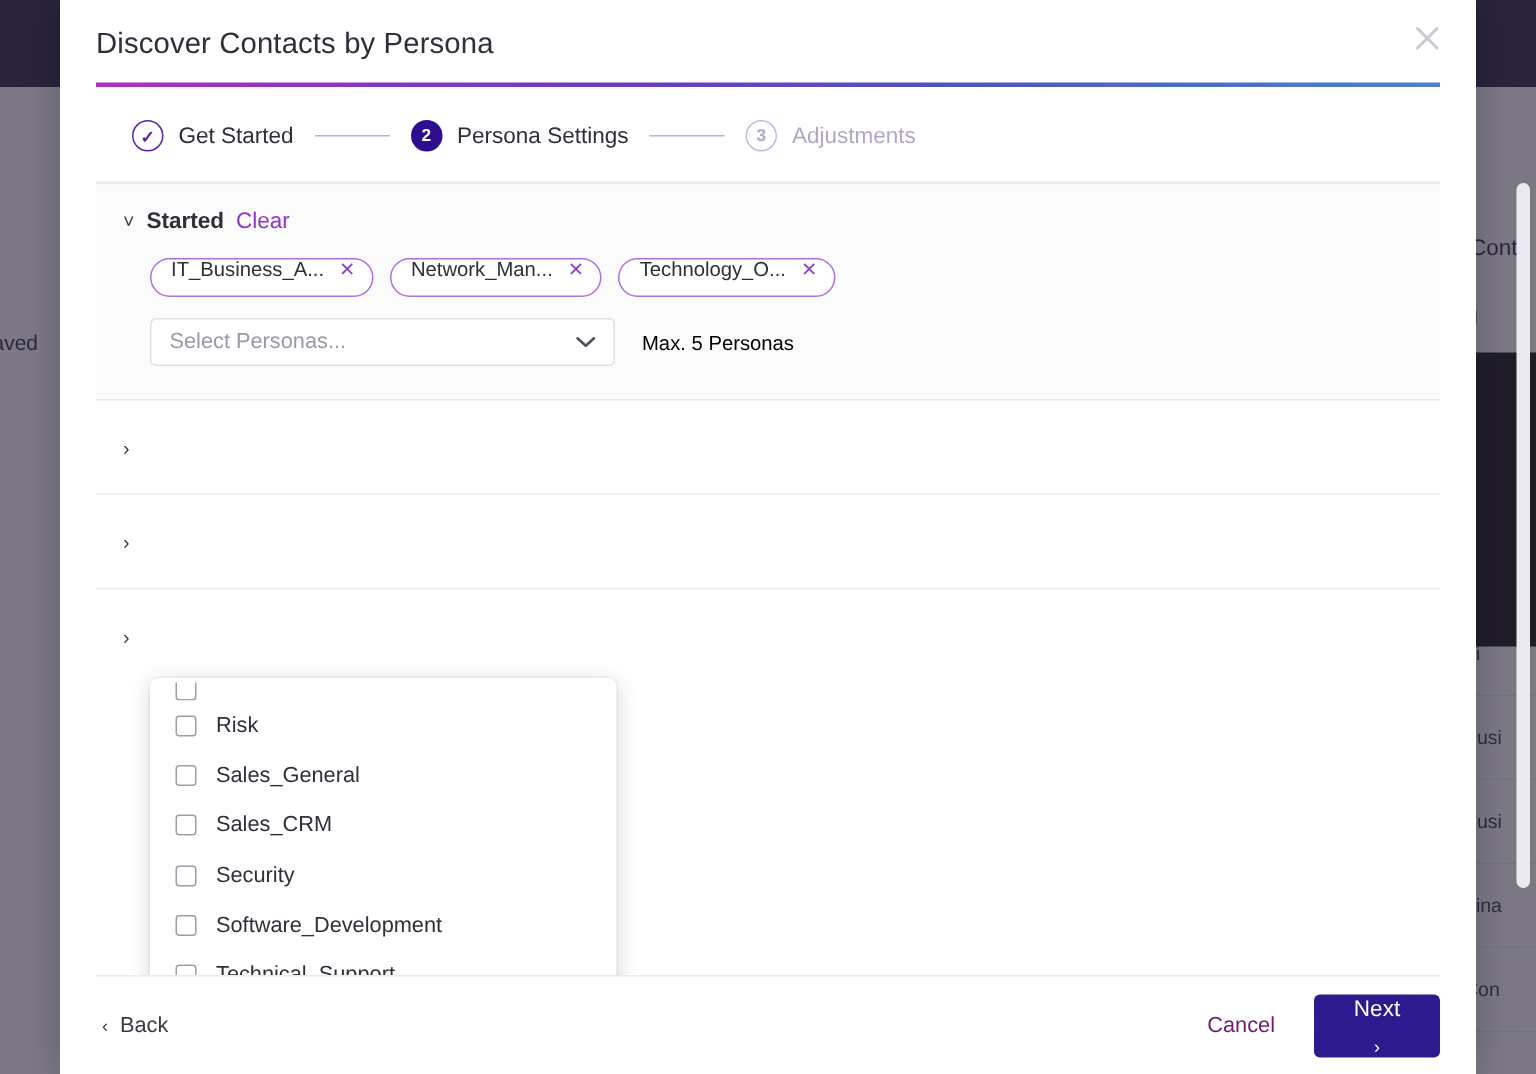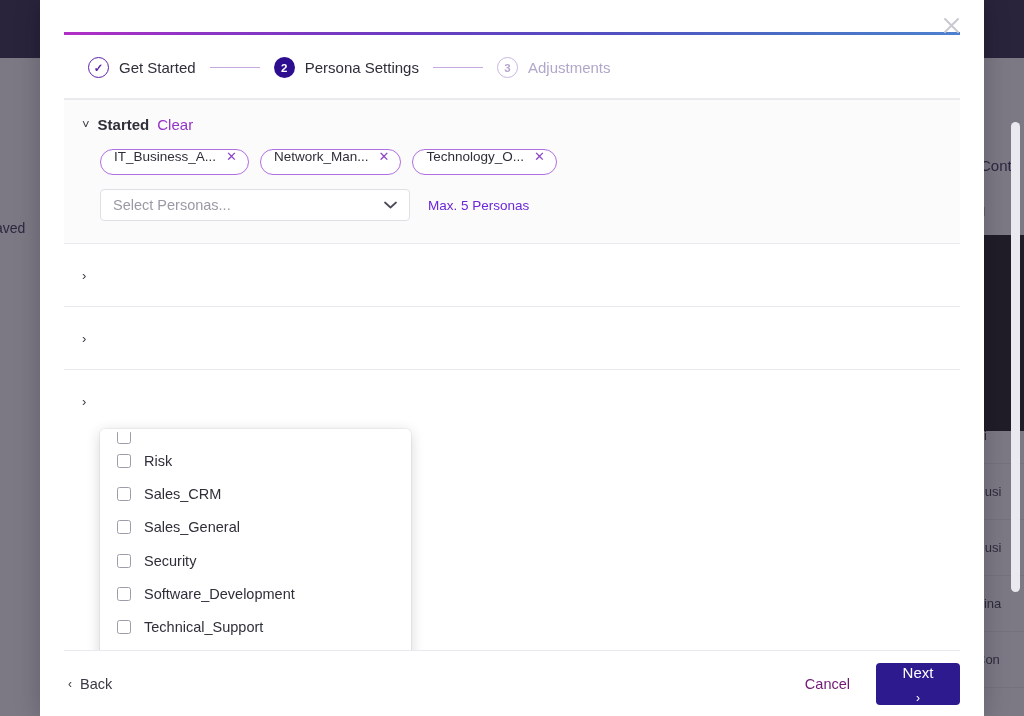--- a/index.html
+++ b/index.html
@@ -302,21 +302,21 @@
     color: #9a9aa6;
     flex: 1 1 auto;
   }
   .select-caret {
     color: #5a5a68;
     font-size: 12px;
     line-height: 1;
   }
   .max-note {
     font-size: 13.5px;
-    color: #6d28d9;
+    color: #000000;
     white-space: nowrap;
   }
 
   .collapsed-row {
     border-top: 1px solid #e9e9ee;
     height: 63px;
     display: flex;
     align-items: center;
     padding-left: 18px;
     gap: 8px;
@@ -473,20 +473,21 @@
     </div>
   </div>
 
   <div class="overlay"></div>
 
   <div class="page-scrollbar"></div>
 
   <div class="modal">
 
     <div class="modal-header">
+      <div class="modal-title">Discover Contacts by Persona</div>
       <div class="close-btn">
         <svg width="19" height="19" viewBox="0 0 19 19" aria-hidden="true">
           <path d="M3 3 L16 16 M16 3 L3 16" stroke="#c9c9d1" stroke-width="2" stroke-linecap="round"></path>
         </svg>
       </div>
     </div>
 
     <div class="accent-bar"></div>
 
     <div class="stepper">
@@ -564,25 +565,25 @@
             <div class="dd-item clipped">
               <div class="dd-cb"></div>
               <span class="dd-label"></span>
             </div>
             <div class="dd-item">
               <div class="dd-cb"></div>
               <span class="dd-label">Risk</span>
             </div>
             <div class="dd-item">
               <div class="dd-cb"></div>
-              <span class="dd-label">Sales_CRM</span>
+              <span class="dd-label">Sales_General</span>
             </div>
             <div class="dd-item">
               <div class="dd-cb"></div>
-              <span class="dd-label">Sales_General</span>
+              <span class="dd-label">Sales_CRM</span>
             </div>
             <div class="dd-item">
               <div class="dd-cb"></div>
               <span class="dd-label">Security</span>
             </div>
             <div class="dd-item">
               <div class="dd-cb"></div>
               <span class="dd-label">Software_Development</span>
             </div>
             <div class="dd-item">

